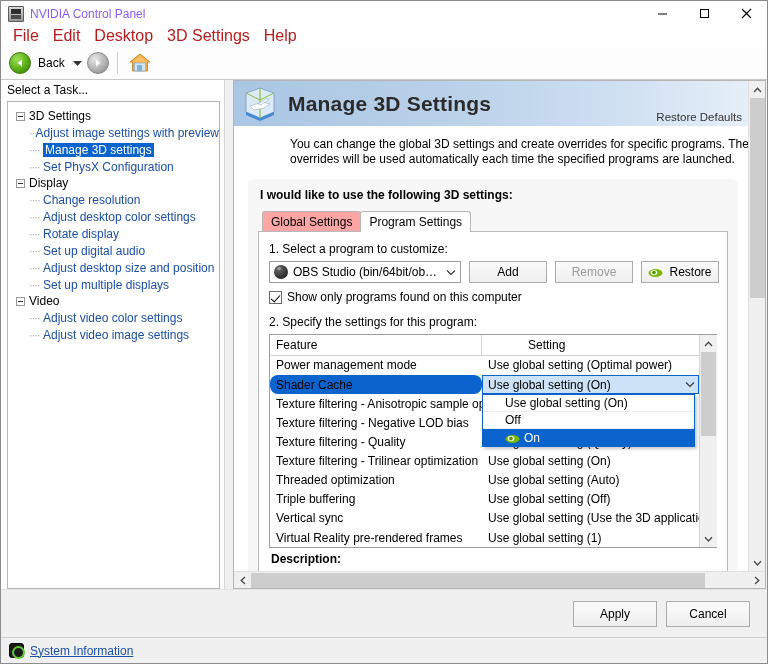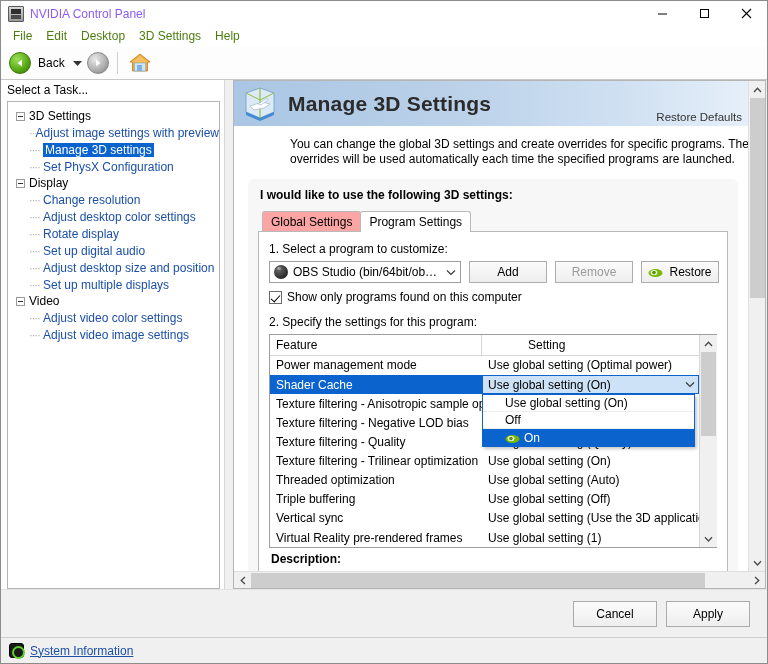--- a/index.html
+++ b/index.html
@@ -76,22 +76,22 @@
   .menubar {
     height: 20px;
     background: #ffffff;
     display: flex;
     align-items: center;
     padding-left: 5px;
     flex: 0 0 auto;
   }
   .menu-item {
     padding: 2px 7px;
-    font-size: 12px;
-    color: #4d7c0f;
+    font-size: 16px;
+    color: #b91c1c;
     white-space: nowrap;
     cursor: default;
   }
 
   
   .toolbar {
     height: 34px;
     background: #fdfdfd;
     border-bottom: 1px solid #c9c9c9;
     display: flex;
@@ -500,21 +500,22 @@
     min-width: 0;
     padding-left: 6px;
     white-space: nowrap;
     overflow: hidden;
     text-overflow: ellipsis;
     height: 100%;
     display: flex; align-items: center;
   }
   .t-row.selected .cell-f {
     background: #0b63ce;
-    color: #ffffff;
+    color: #000000;
+    border-radius: 8px;
   }
   .t-row.selected .cell-s {
     background: #cde2f7;
     border: 1px solid #0b63ce;
     padding-left: 5px;
     position: relative;
   }
   .sel-combo-btn {
     position: absolute;
     right: 0; top: 0;
@@ -1020,22 +1021,22 @@
           <svg width="6" height="9" viewBox="0 0 6 9">
               <polyline points="1,1 4.8,4.5 1,8" fill="none" stroke="#4a4a4a" stroke-width="1.3"></polyline>
             </svg>
         </div>
       </div>
 
     </div>
   </div>
 
   <div class="bottombar">
+    <div class="big-btn">Apply</div>
     <div class="big-btn">Cancel</div>
-    <div class="big-btn">Apply</div>
   </div>
 
   <div class="statusbar">
     <span class="sys-icon"></span>
     <span class="sys-link">System Information</span>
   </div>
 
 </div>
 
 </body></html>

